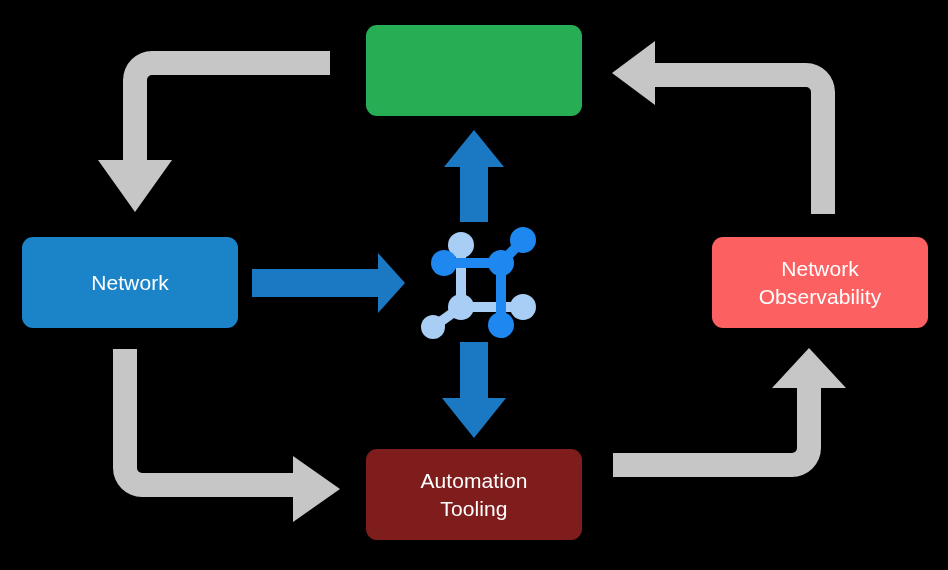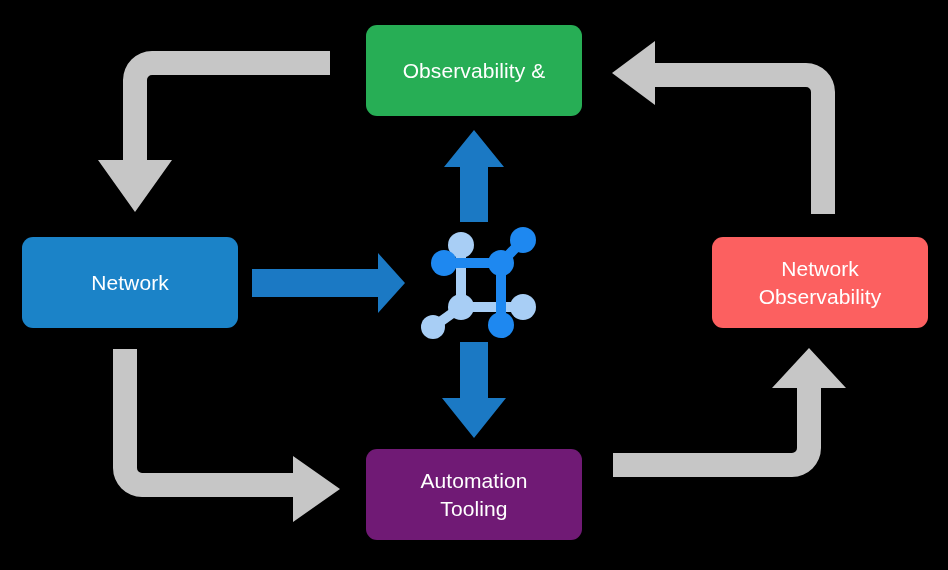--- a/index.html
+++ b/index.html
@@ -60,21 +60,21 @@
     top: 237px;
     width: 216px;
     height: 91px;
     background: #FC6060;
   }
   #box-automation-tooling {
     left: 366px;
     top: 449px;
     width: 216px;
     height: 91px;
-    background: #701a75;
+    background: #7f1d1d;
   }
   #center-icon {
     position: absolute;
     left: 415px;
     top: 215px;
     width: 125px;
     height: 125px;
   }
 </style>
 </head>
@@ -121,21 +121,21 @@
     <circle cx="86" cy="48" r="13" fill="#1E88F0"></circle>
     <circle cx="108" cy="25" r="13" fill="#1E88F0"></circle>
     <circle cx="46" cy="92" r="13" fill="#A8CEF5"></circle>
     <circle cx="18" cy="112" r="12" fill="#A8CEF5"></circle>
     <circle cx="108" cy="92" r="13" fill="#A8CEF5"></circle>
     <circle cx="86" cy="110" r="13" fill="#1E88F0"></circle>
   </svg>
 
   <div class="node-box" id="box-observability">
     <span>
-      <span>Observability &amp;</span><br>
+      <br>
     </span>
   </div>
 
   <div class="node-box" id="box-network-operations">
     <span>
       <span>Network</span><br>
     </span>
   </div>
 
   <div class="node-box" id="box-network-infrastructure">

